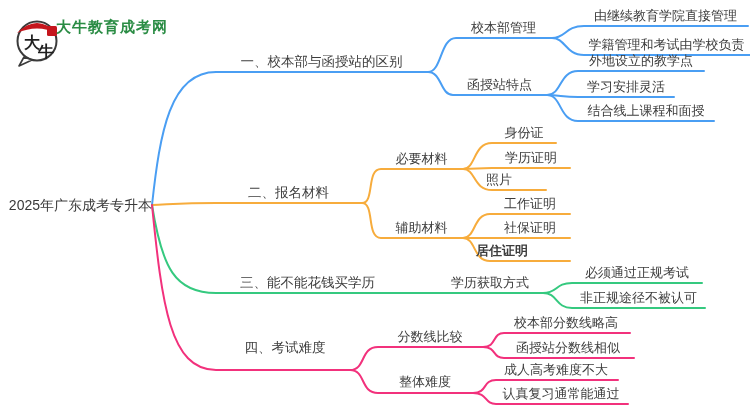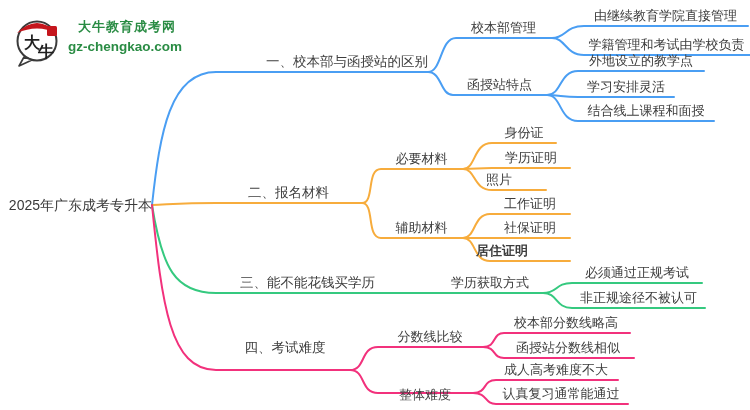--- a/index.html
+++ b/index.html
@@ -20,21 +20,21 @@
     height:18px; line-height:18px; font-size:13px;
   }
   .lvl1 { font-size:13.5px; }
   .root-label {
     position:absolute; left:8px; top:196px; width:144px; height:18px;
     line-height:18px; font-size:14px; color:#3A3A3A; text-align:right; white-space:nowrap;
   }
   .logo { position:absolute; left:10px; top:12px; width:230px; height:56px; }
   .logo-icon { position:absolute; left:2px; top:2px; }
   .logo-name {
-    position:absolute; left:68px; top:6px; font-size:13px; font-weight:bold;
+    position:absolute; left:46px; top:6px; font-size:15px; font-weight:bold;
     color:#2A8C44; letter-spacing:1px; white-space:nowrap;
   }
   .logo-url {
     position:absolute; left:58px; top:27px; font-size:13.5px; font-weight:bold;
     color:#2A8C44; white-space:nowrap;
   }
 </style>
 </head>
 <body>
 
@@ -77,26 +77,25 @@
   <div class="logo">
     <svg class="logo-icon" width="52" height="54" viewBox="0 0 52 54" xmlns="http://www.w3.org/2000/svg">
       <circle cx="25" cy="27" r="19.5" fill="#ffffff" stroke="#3a3a3a" stroke-width="2"></circle>
       <path d="M12,43 L7,52 L20,46 Z" fill="#ffffff" stroke="#3a3a3a" stroke-width="1.6" stroke-linejoin="round"></path>
       <path d="M5,19 Q25,-1 45,19 Q25,10 5,19 Z" fill="#C5161D"></path>
       <rect x="35" y="12" width="10" height="10" rx="1.5" fill="#C5161D"></rect>
       <text x="12" y="34" font-size="16" font-weight="bold" fill="#1f1f1f" font-family="DejaVu Sans, sans-serif">大</text>
       <text x="26" y="43" font-size="16" font-weight="bold" fill="#1f1f1f" font-family="DejaVu Sans, sans-serif">牛</text>
     </svg>
     <div class="logo-name">大牛教育成考网</div>
-    <div class="logo-url">gz-chengkao.com</div>
   </div>
 
   <div class="root-label">2025年广东成考专升本</div>
 
-  <div class="node lvl1" style="left:215px; top:53px; width:213px;text-align:right;">一、校本部与函授站的区别</div>
+  <div class="node lvl1" style="left:215px; top:53px; width:213px;">一、校本部与函授站的区别</div>
   <div class="node" style="left:583px; top:7px; width:165px;">由继续教育学院直接管理</div>
   <div class="node" style="left:455px; top:19px; width:97px;">校本部管理</div>
   <div class="node" style="left:583px; top:36px; width:167px;">学籍管理和考试由学校负责</div>
   <div class="node" style="left:452px; top:76px; width:95px;">函授站特点</div>
   <div class="node" style="left:578px; top:52px; width:126px;">外地设立的教学点</div>
   <div class="node" style="left:578px; top:78px; width:96px;">学习安排灵活</div>
   <div class="node" style="left:578px; top:102px; width:136px;">结合线上课程和面授</div>
 
   <div class="node lvl1" style="left:215px; top:184px; width:147px;">二、报名材料</div>
   <div class="node" style="left:380px; top:150px; width:83px;">必要材料</div>
@@ -110,17 +109,17 @@
 
   <div class="node lvl1" style="left:215px; top:274px; width:185px;">三、能不能花钱买学历</div>
   <div class="node" style="left:437px; top:274px; width:106px;">学历获取方式</div>
   <div class="node" style="left:572px; top:264px; width:130px;">必须通过正规考试</div>
   <div class="node" style="left:572px; top:289px; width:133px;">非正规途径不被认可</div>
 
   <div class="node lvl1" style="left:215px; top:339px; width:140px;">四、考试难度</div>
   <div class="node" style="left:377px; top:328px; width:106px;">分数线比较</div>
   <div class="node" style="left:502px; top:314px; width:128px;">校本部分数线略高</div>
   <div class="node" style="left:502px; top:339px; width:132px;">函授站分数线相似</div>
-  <div class="node" style="left:377px; top:386px; width:96px;">整体难度</div>
+  <div class="node" style="left:377px; top:374px; width:96px;font-family:Liberation Mono, monospace;">整体难度</div>
   <div class="node" style="left:494px; top:361px; width:124px;">成人高考难度不大</div>
   <div class="node" style="left:494px; top:385px; width:134px;">认真复习通常能通过</div>
 
 </div>
 
 </body></html>

